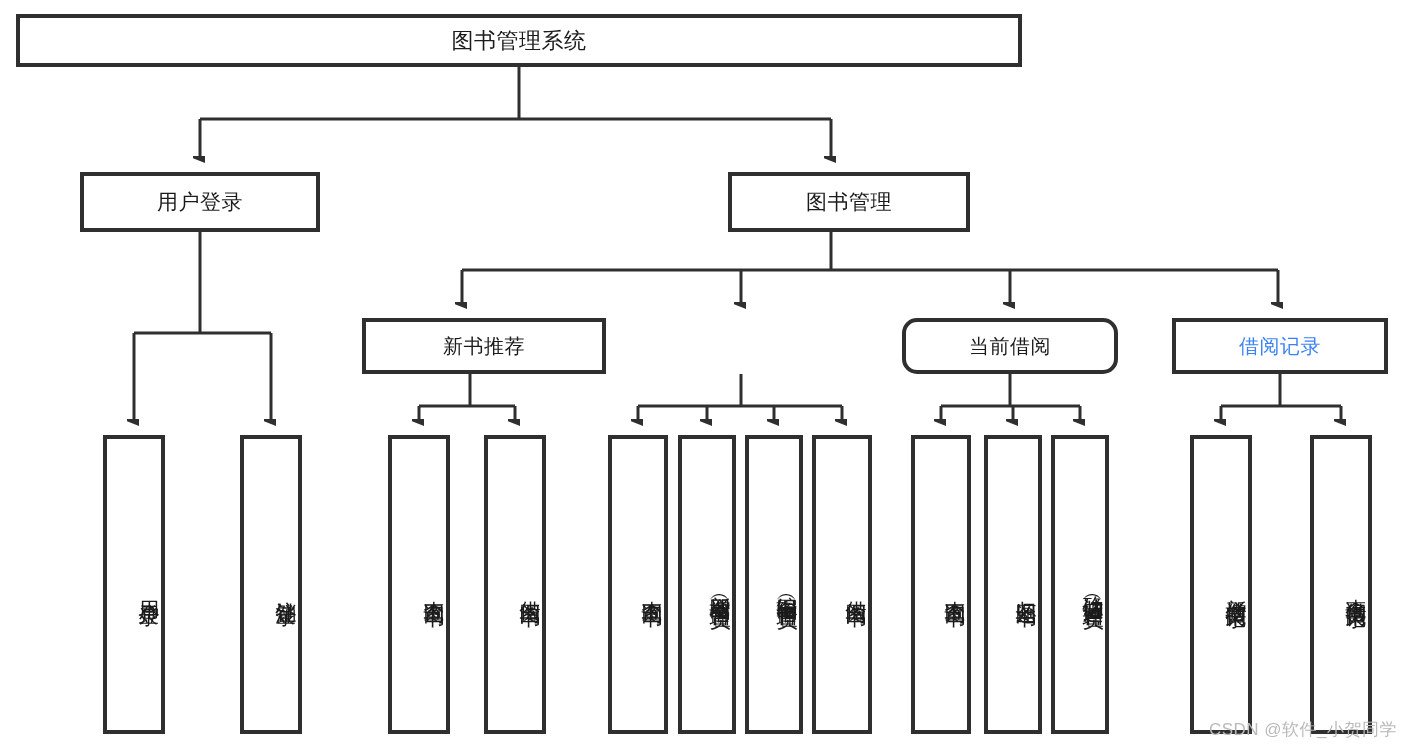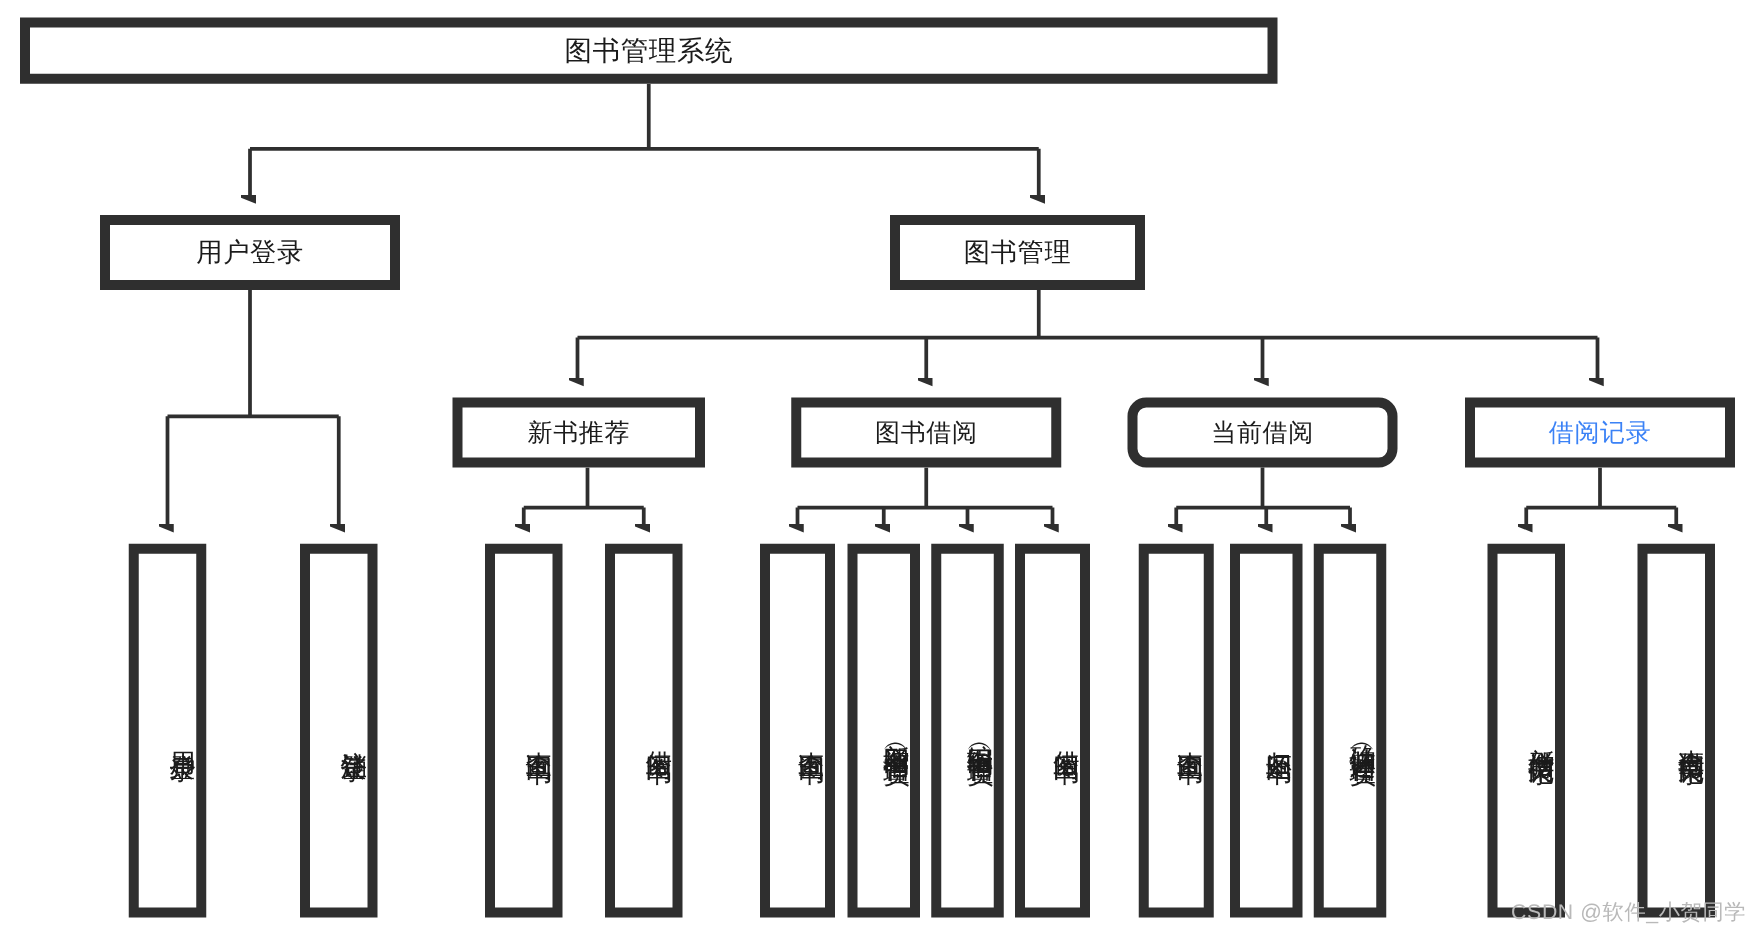--- a/index.html
+++ b/index.html
@@ -12,21 +12,21 @@
     position:relative;
   }
   #diagram{
     position:absolute;
     left:0;top:0;
     width:1405px;height:747px;
   }
   .node{
     position:absolute;
     background:#ffffff;
-    border:8px solid #84cc16;
+    border:4px solid #84cc16;
     box-sizing:border-box;
     display:flex;
     align-items:center;
     justify-content:center;
     color:#1b1b1b;
     letter-spacing:0.5px;
   }
   .node.root{
     font-size:22px;
   }
@@ -144,29 +144,26 @@
     </g>
   </svg>
 
   <div class="node root" style="left: 16px; top: 14px; width: 1006px; height: 53px; border-color: rgb(47, 47, 47); background: rgb(255, 255, 255); color: rgb(27, 27, 27);">
     <span>图书管理系统</span>
   </div>
 
   <div class="node lvl2" style="left: 80px; top: 172px; width: 240px; height: 60px; border-color: rgb(47, 47, 47); background: rgb(255, 255, 255); color: rgb(27, 27, 27);">
     <span>用户登录</span>
   </div>
-  <div class="node lvl2" style="left: 712px; top: 172px; width: 204px; height: 60px; border-color: rgb(47, 47, 47); background: rgb(255, 255, 255); color: rgb(27, 27, 27);">
+  <div class="node lvl2" style="left: 728px; top: 172px; width: 242px; height: 60px; border-color: rgb(47, 47, 47); background: rgb(255, 255, 255); color: rgb(27, 27, 27);">
     <span>图书管理</span>
   </div>
 
-  <div class="node lvl3" style="left: 362px; top: 318px; width: 202px; height: 56px; border-color: rgb(47, 47, 47); background: rgb(255, 255, 255); color: rgb(27, 27, 27);">
+  <div class="node lvl3" style="left: 362px; top: 318px; width: 244px; height: 56px; border-color: rgb(47, 47, 47); background: rgb(255, 255, 255); color: rgb(27, 27, 27);">
     <span>新书推荐</span>
-  </div>
-  <div class="node lvl3" style="left: 633px; top: 318px; width: 216px; height: 56px; border-color: rgb(47, 47, 47); background: rgb(255, 255, 255); color: rgb(27, 27, 27);">
-    <span>图书借阅</span>
   </div>
   <div class="node lvl3" style="left: 902px; top: 318px; width: 216px; height: 56px; border-color: rgb(47, 47, 47); background: rgb(255, 255, 255); color: rgb(27, 27, 27); border-radius: 15px;">
     <span>当前借阅</span>
   </div>
   <div class="node lvl3" style="left: 1172px; top: 318px; width: 216px; height: 56px; border-color: rgb(47, 47, 47); background: rgb(255, 255, 255); color: #3b82f6;">
     <span>借阅记录</span>
   </div>
 
   <div class="node leaf" style="left: 103px; top: 435px; width: 62px; height: 299px; border-color: rgb(47, 47, 47); background: rgb(255, 255, 255); color: rgb(27, 27, 27);">
     <span>用户登录</span>

